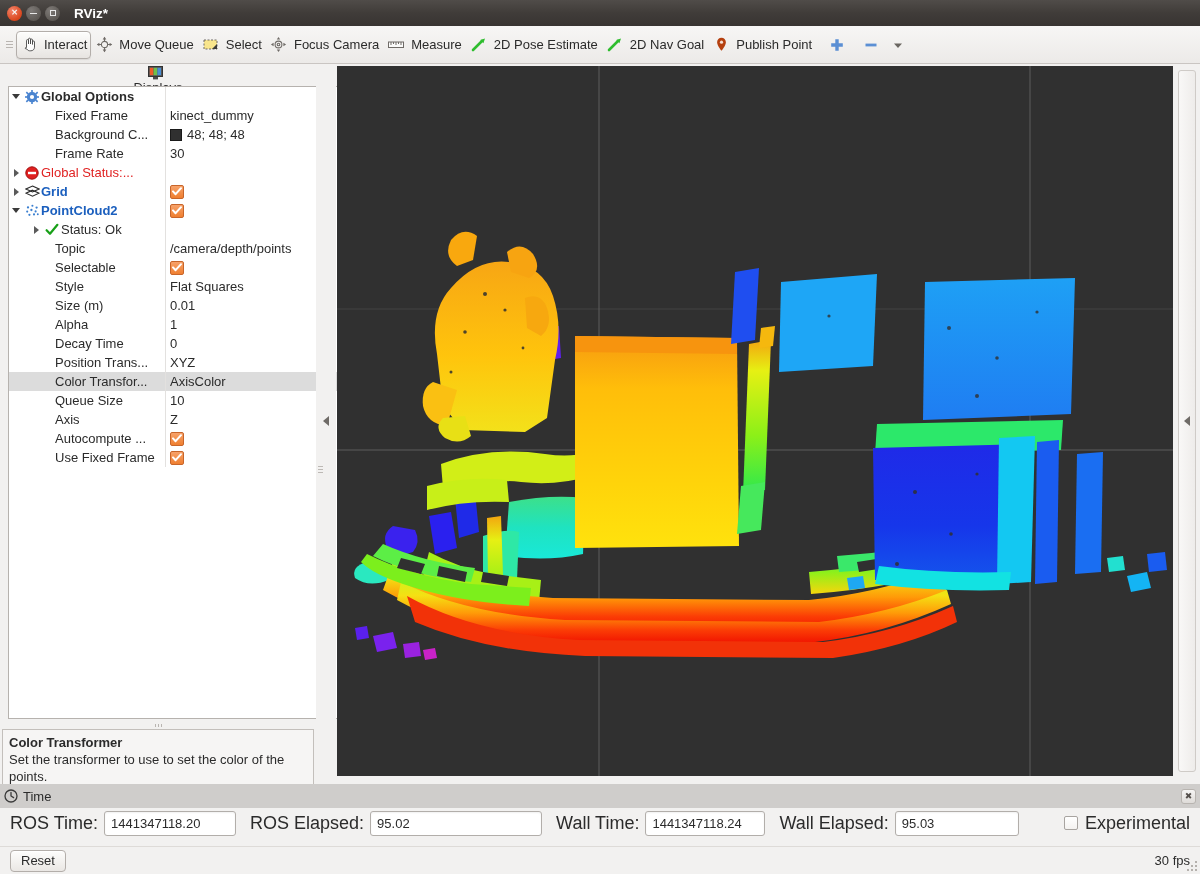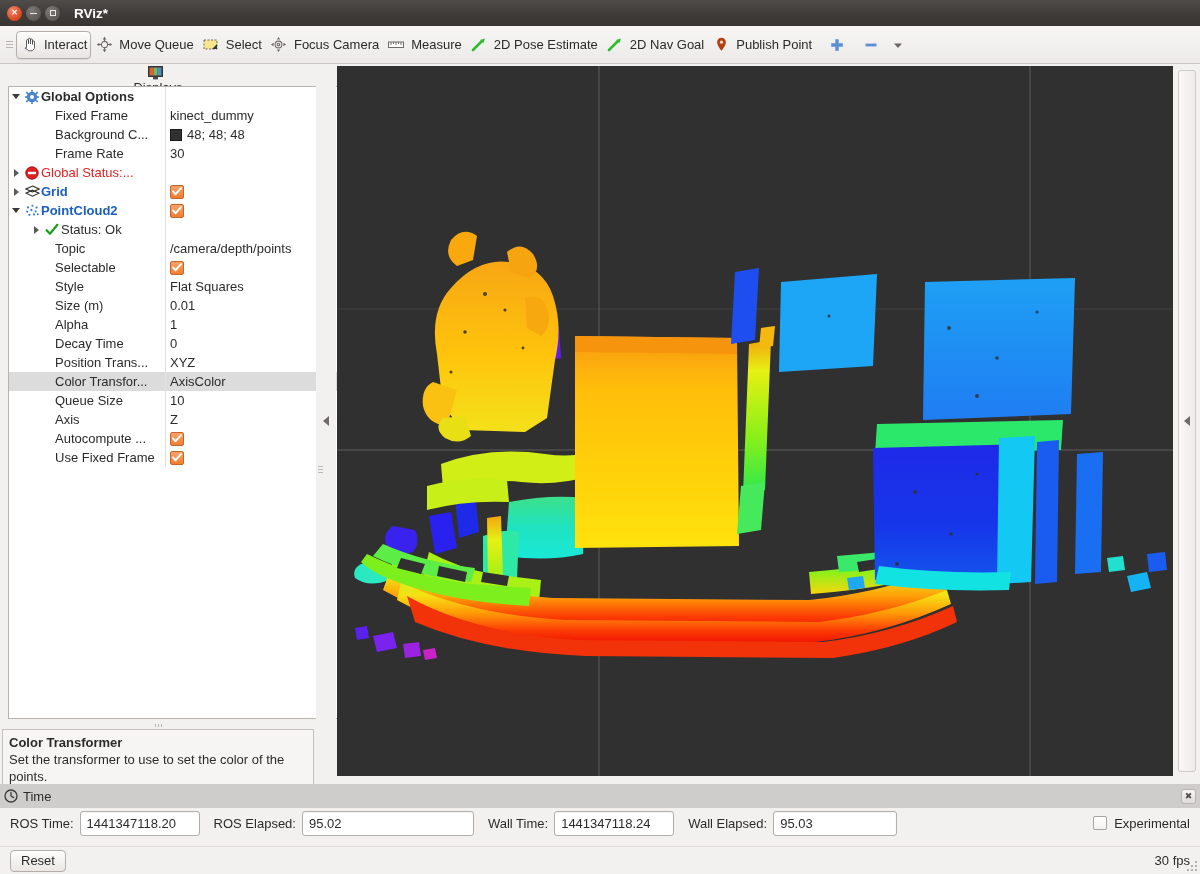--- a/index.html
+++ b/index.html
@@ -170,27 +170,27 @@
   .time-x {
     width: 15px; height: 15px; border-radius: 3px;
     background: linear-gradient(to bottom,#f6f5f4,#dedbd8);
     border: 1px solid #b8b4b0; display:flex; align-items:center; justify-content:center;
     font-size: 9px; color: #55504c;
   }
   .time-row {
     position: absolute; left: 0; top: 24px; width: 1200px; height: 30px;
     display: flex; align-items: center; padding: 0 10px;
   }
-  .tf-label { font-size: 13px; color: #2b2b2b; margin-right: 6px; white-space: nowrap; }
+  .tf-label { font-size: 18px; color: #2b2b2b; margin-right: 6px; white-space: nowrap; }
   .tf-input {
     height: 25px; border: 1px solid #b2aeaa; border-radius: 3px; background: #ffffff;
     display: flex; align-items: center; padding: 0 6px; font-size: 13px; color: #2b2b2b;
     box-shadow: inset 0 1px 2px rgba(0,0,0,.06);
   }
-  .w-ros { width: 120px; } .w-rose { width: 172px; }
+  .w-ros { width: 132px; } .w-rose { width: 172px; }
   .w-wall { width: 120px; } .w-walle { width: 124px; }
   .exp-wrap { margin-left: auto; display: flex; align-items: center; gap: 7px; }
   .exp-box { width: 14px; height: 14px; border: 1px solid #a8a4a0; border-radius: 2px;
              background: linear-gradient(to bottom,#ffffff,#f4f2f0); }
 
   
   .statusbar {
     position: absolute; left: 0; top: 846px; width: 1200px; height: 28px;
     background: #f2f1f0; border-top: 1px solid #dedbd8;
     display: flex; align-items: center; padding: 0 10px;

